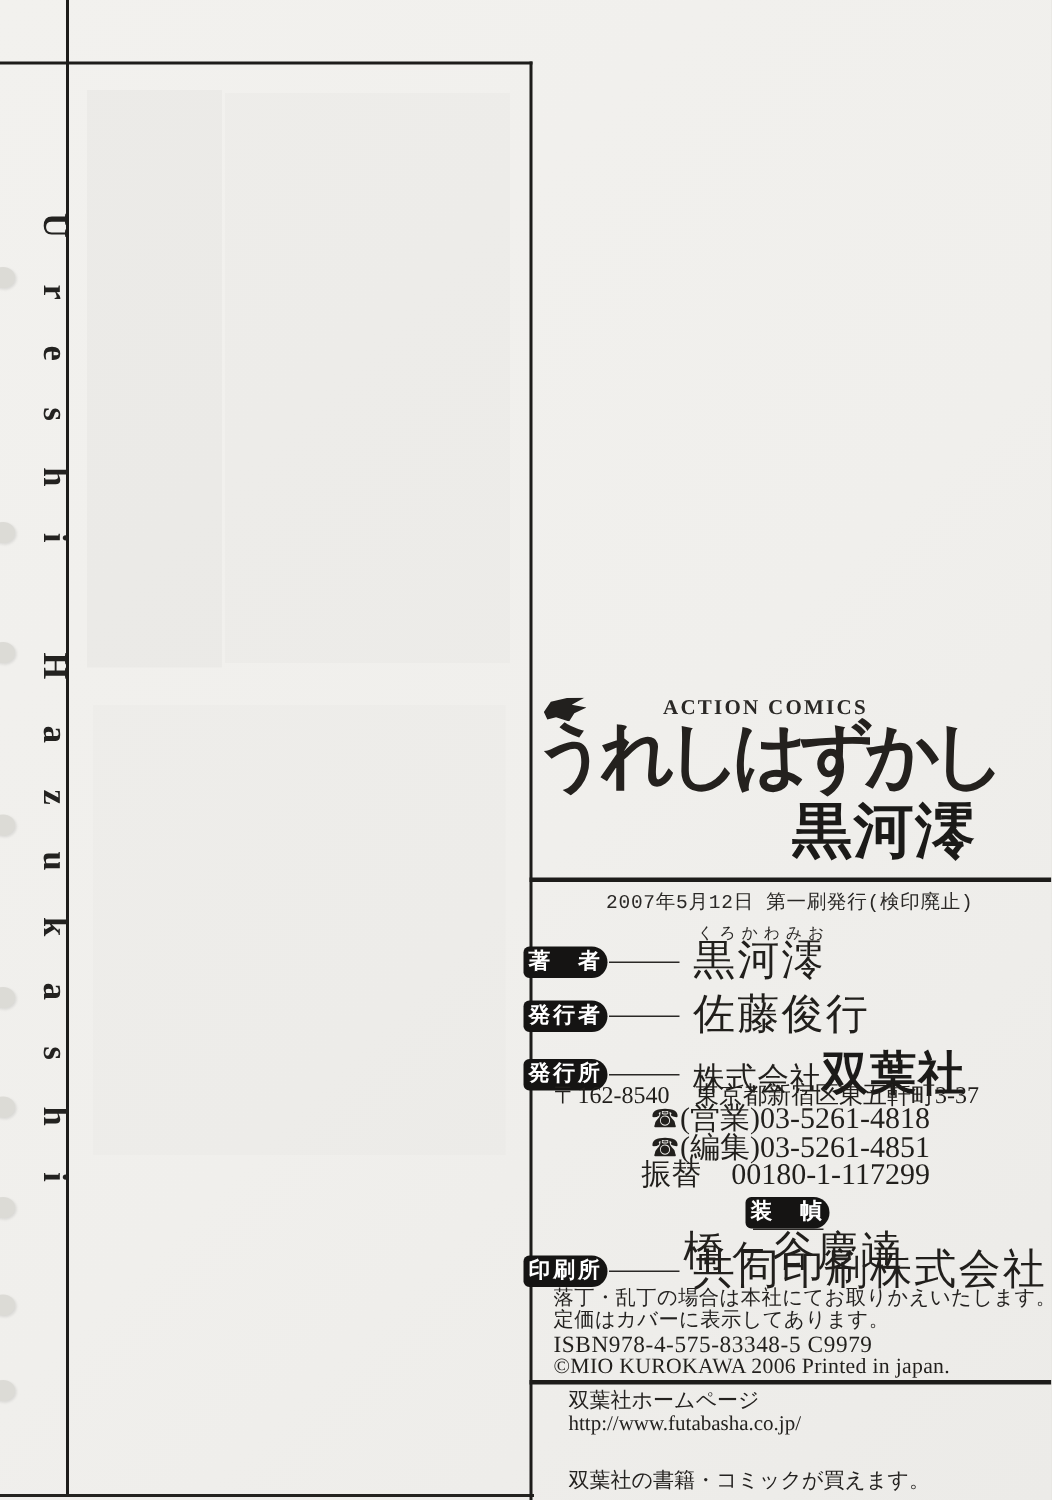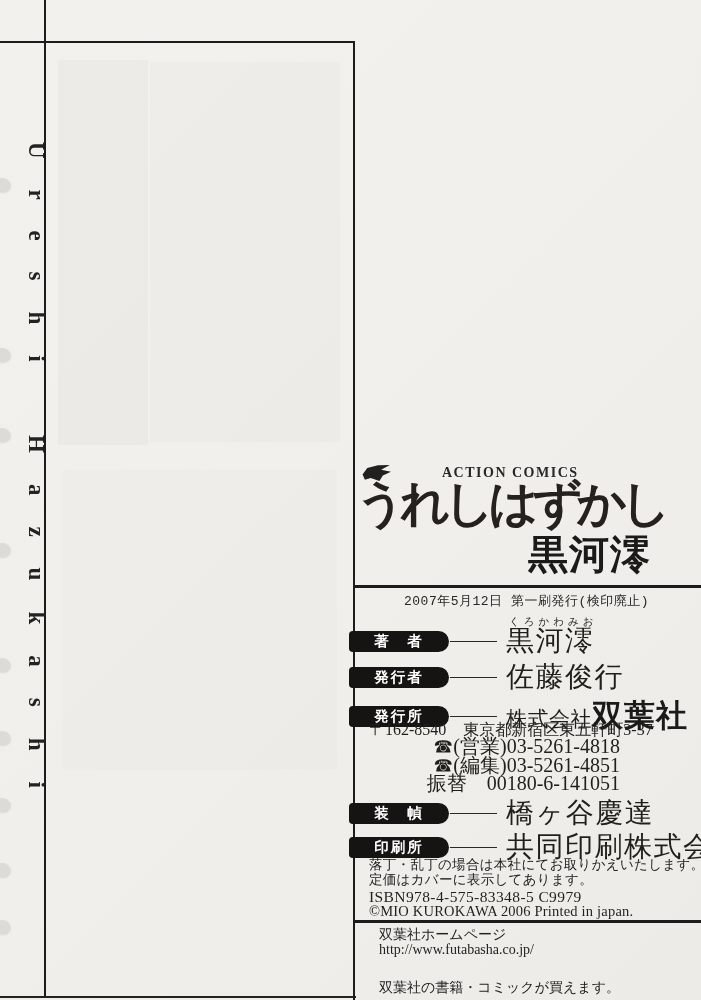--- a/index.html
+++ b/index.html
@@ -31,30 +31,30 @@
   .imprint{font-size:14px;letter-spacing:1.5px;font-weight:bold;color:#2a2826;margin-left:46px;}
   .book-title{position:absolute;top:438px;left:1px;font-size:49px;line-height:1;
         font-weight:bold;letter-spacing:-6px;white-space:nowrap;color:#24211e;
         font-family:"Liberation Serif", serif;}
   .book-author{position:absolute;top:493px;right:50px;font-size:40px;line-height:1;
         font-weight:900;letter-spacing:1px;font-family:"Liberation Sans", sans-serif;color:#1b1a18;}
   .rule-title{position:absolute;top:544px;left:-2px;right:0;height:3px;background:#1d1c1a;}
   .edition{position:absolute;top:551px;right:52px;font-size:13px;letter-spacing:0.5px;color:#2a2826;font-family:Liberation Mono, monospace;}
   
   .crow{position:absolute;left:-6px;right:0;display:flex;align-items:center;}
-  .pill{flex:none;width:100px;height:21px;line-height:21px;text-align:center;
+  .pill{flex:none;width:56px;height:21px;line-height:21px;text-align:center;
         background:#151413;color:#ffffff;font-size:14.5px;font-weight:bold;
         border-radius:4px 11px 11px 4px;letter-spacing:2px;}
   .connector{flex:none;width:47px;height:0;border-top:1.5px solid #2a2826;margin-left:1px;}
   .cval{margin-left:9px;position:relative;white-space:nowrap;}
   .cname{font-size:28px;line-height:1.1;letter-spacing:1.5px;color:#211f1c;}
   .furigana{position:absolute;top:-11px;left:3px;font-size:10.5px;letter-spacing:4px;color:#2a2826;}
   .vprefix{font-size:21px;letter-spacing:0.5px;color:#211f1c;}
   .vmain{font-size:31px;letter-spacing:1px;color:#1b1a18;font-weight:600;}
-  .r1{top:585px;} .r2{top:621px;} .r3{top:654px;} .r4{top:757px;} .r5{top:791px;}
+  .r1{top:585px;} .r2{top:621px;} .r3{top:654px;} .r4{top:757px;flex-direction:column;} .r5{top:791px;}
   
   .addr-line{position:absolute;top:679px;left:14px;font-size:16px;white-space:nowrap;color:#211f1c;}
   .addr-line .addr{margin-left:17px;}
   .phone-block{position:absolute;top:696px;right:81px;text-align:right;font-size:20px;
         line-height:18.5px;white-space:nowrap;color:#211f1c;}
   
   .note{position:absolute;left:14px;font-size:13.5px;letter-spacing:0.3px;color:#242220;white-space:nowrap;}
   .n1{top:815px;} .n2{top:830px;}
   .isbn{position:absolute;top:847px;left:14px;font-size:15.5px;letter-spacing:0.4px;color:#211f1c;}
   .copyright{position:absolute;top:862px;left:14px;font-size:14.5px;letter-spacing:0.2px;color:#211f1c;}
@@ -125,21 +125,21 @@
         <span class="vprefix">株式会社</span><span class="vmain">双葉社</span>
       </span>
     </div>
 
     <div class="addr-line">
       <span>〒162-8540</span><span class="addr">東京都新宿区東五軒町3-37</span>
     </div>
     <div class="phone-block">
       <div>☎(営業)03-5261-4818</div>
       <div>☎(編集)03-5261-4851</div>
-      <div>振替　00180-6-141051</div>
+      <div>振替　00180-1-117299</div>
     </div>
 
     <div class="crow r4">
       <span class="pill">装　幀</span>
       <span class="connector"></span>
       <span class="cval">
         <span class="cname">橋ヶ谷慶達</span>
       </span>
     </div>
 

